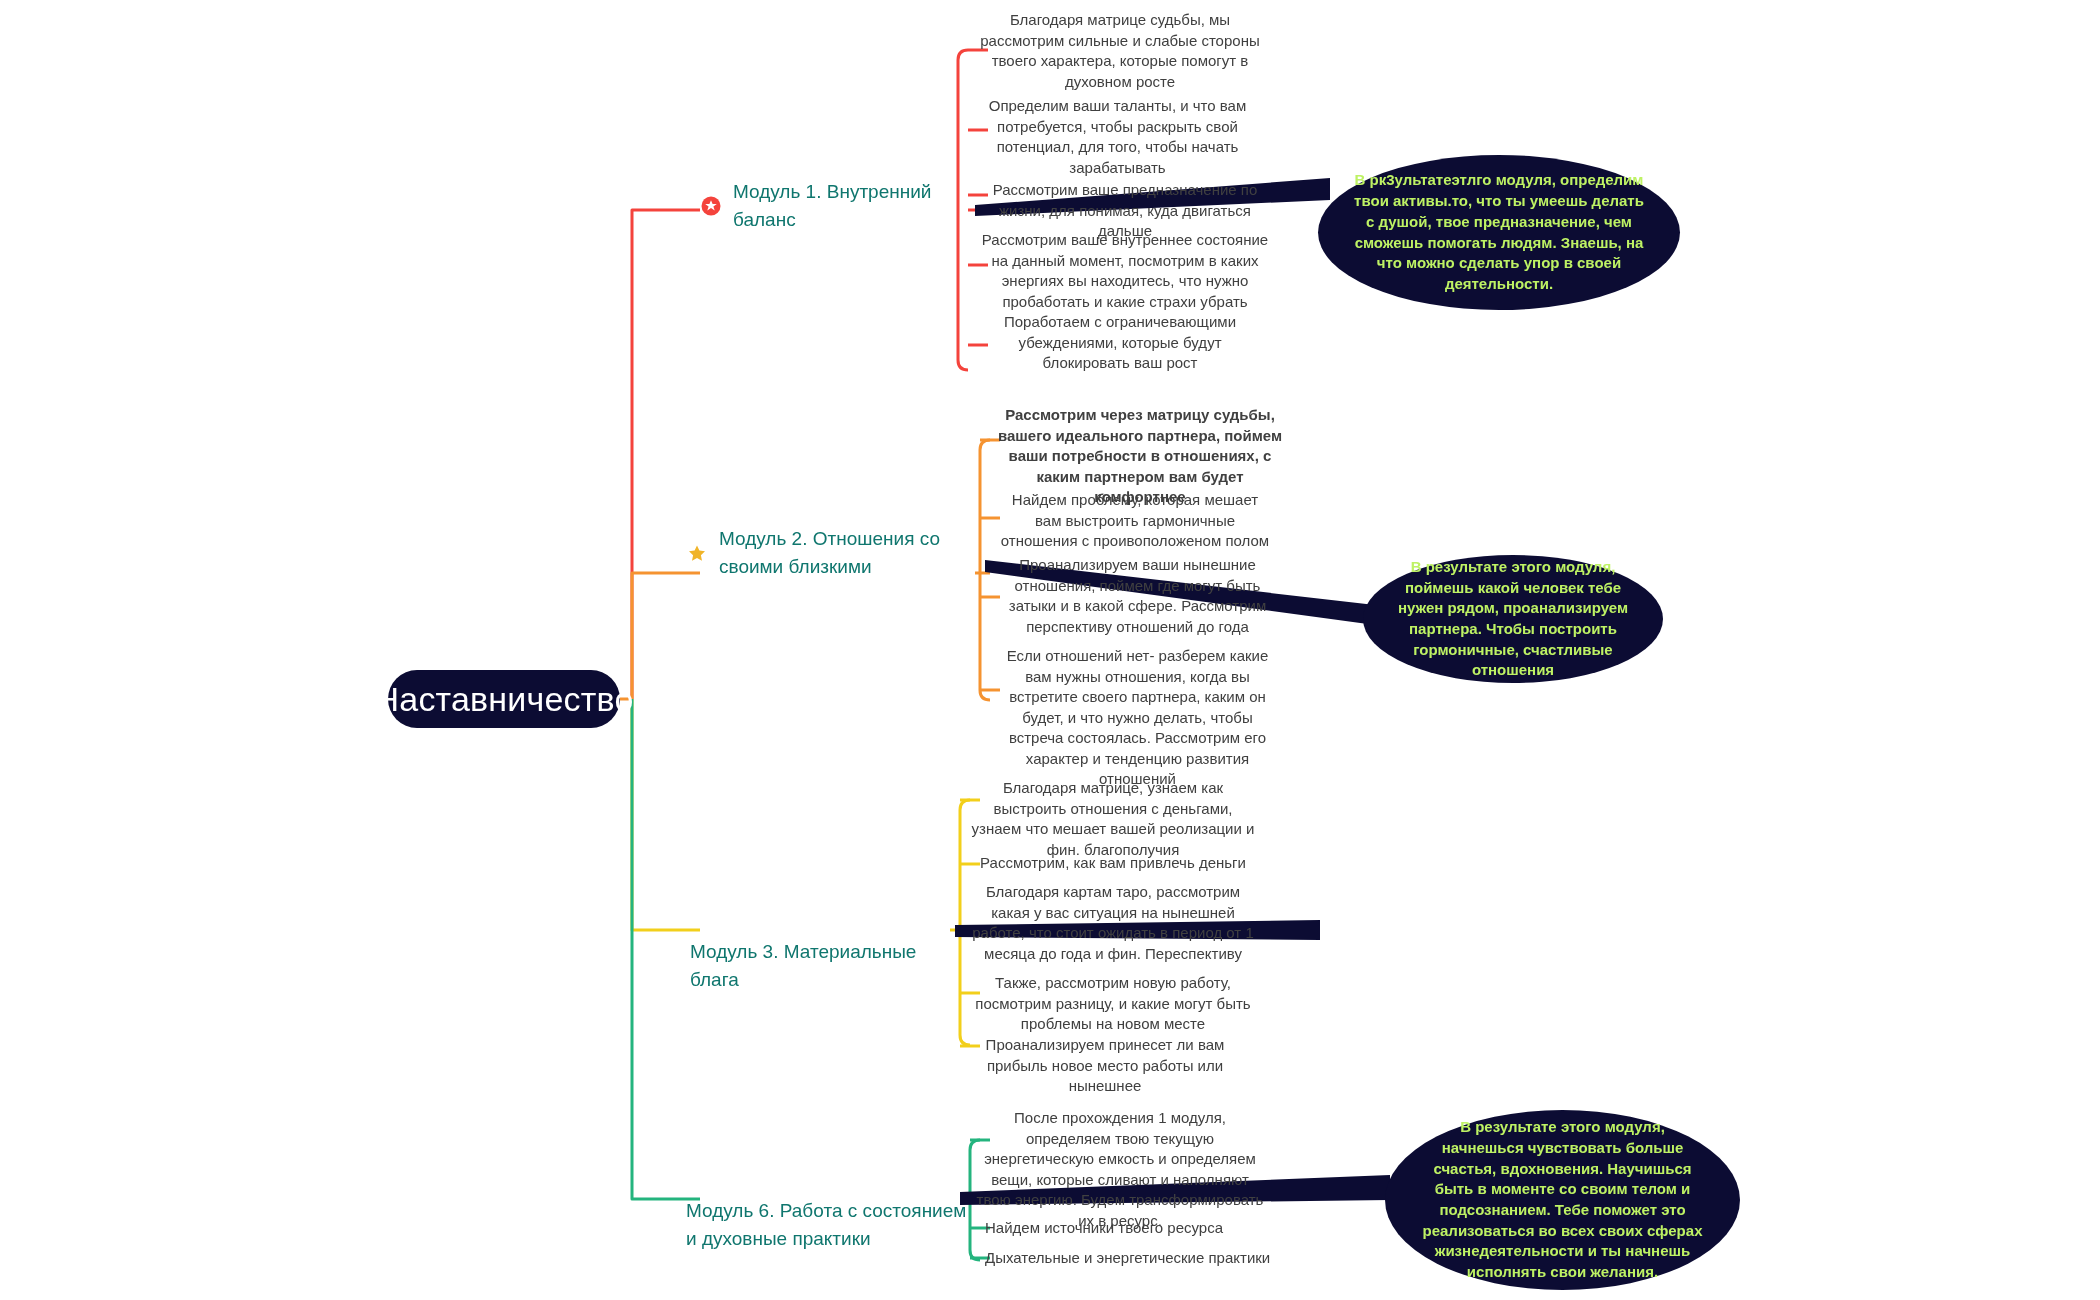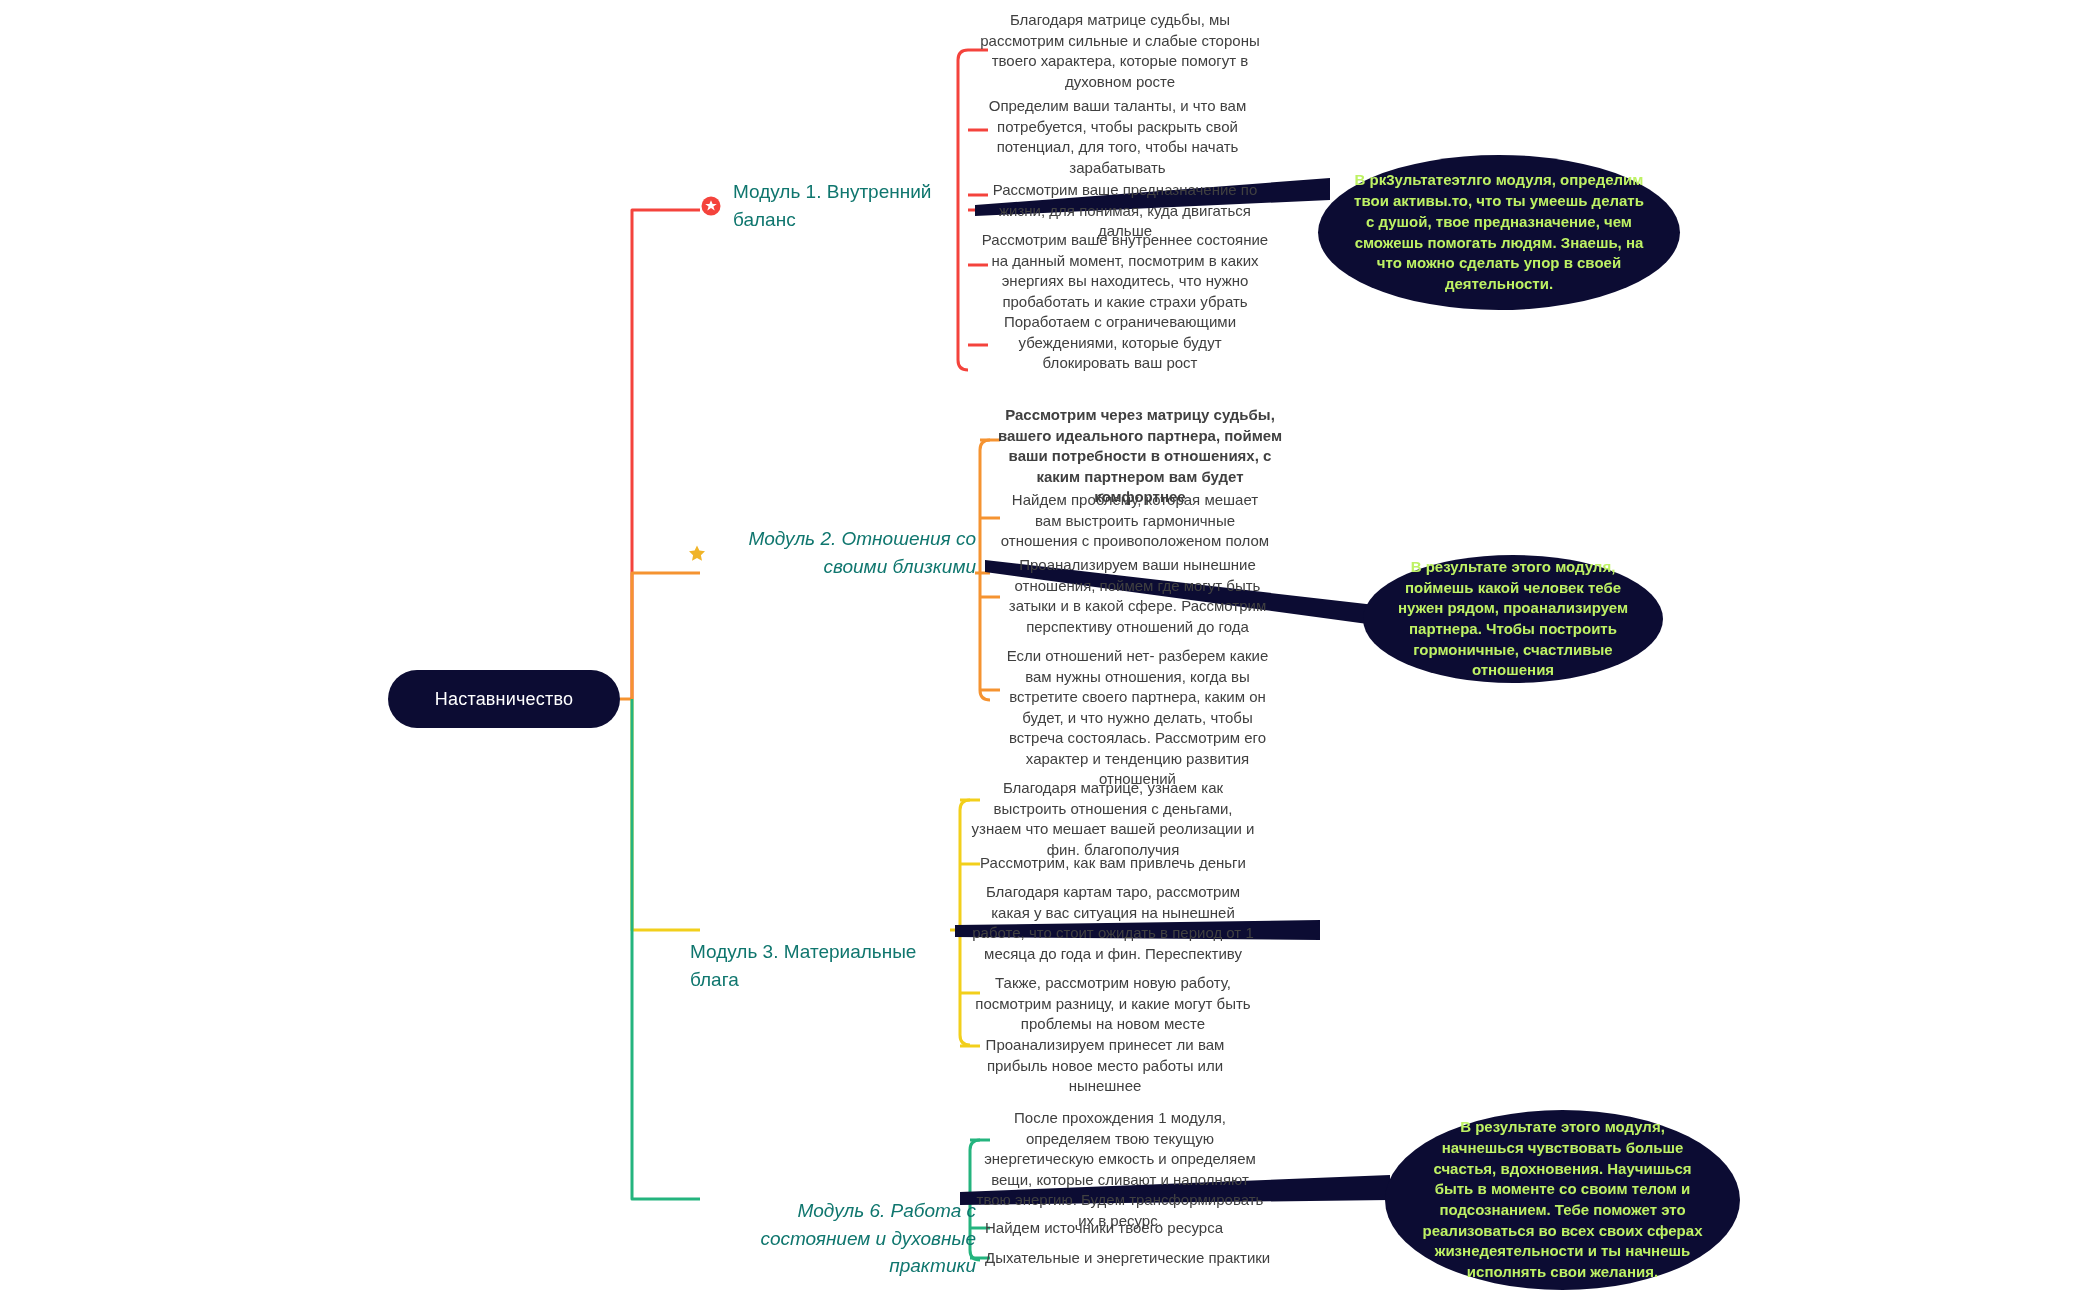--- a/index.html
+++ b/index.html
@@ -12,35 +12,35 @@
   svg.links{position:absolute;left:0;top:0;width:2100px;height:1300px;pointer-events:none;}
 
   
   .root-node{
     position:absolute;
     left:388px;top:670px;
     width:232px;height:58px;
     background:#0c0c33;
     border-radius:29px;
     display:flex;align-items:center;justify-content:center;
-    color:#ffffff;font-size:18px;font-weight:400;
+    color:#ffffff;font-size:34px;font-weight:400;
     letter-spacing:.2px;
     white-space:nowrap;
   }
 
   
   .module{
     position:absolute;
     display:flex;align-items:center;gap:11px;
     font-size:19px;color:#0f766e;line-height:1.45;
     white-space:pre-line;
     margin-top:20px;
   }
   .module .mlabel{display:block;}
-  .module.center-text .mlabel{text-align:right;font-style:italic;}
+  .module.center-text .mlabel{text-align:left;}
 
   .icon-badge{
     width:22px;height:22px;flex:0 0 22px;
     display:flex;align-items:center;justify-content:center;
   }
   .icon-badge svg{display:block;}
 
   
   .leaf{
     position:absolute;

